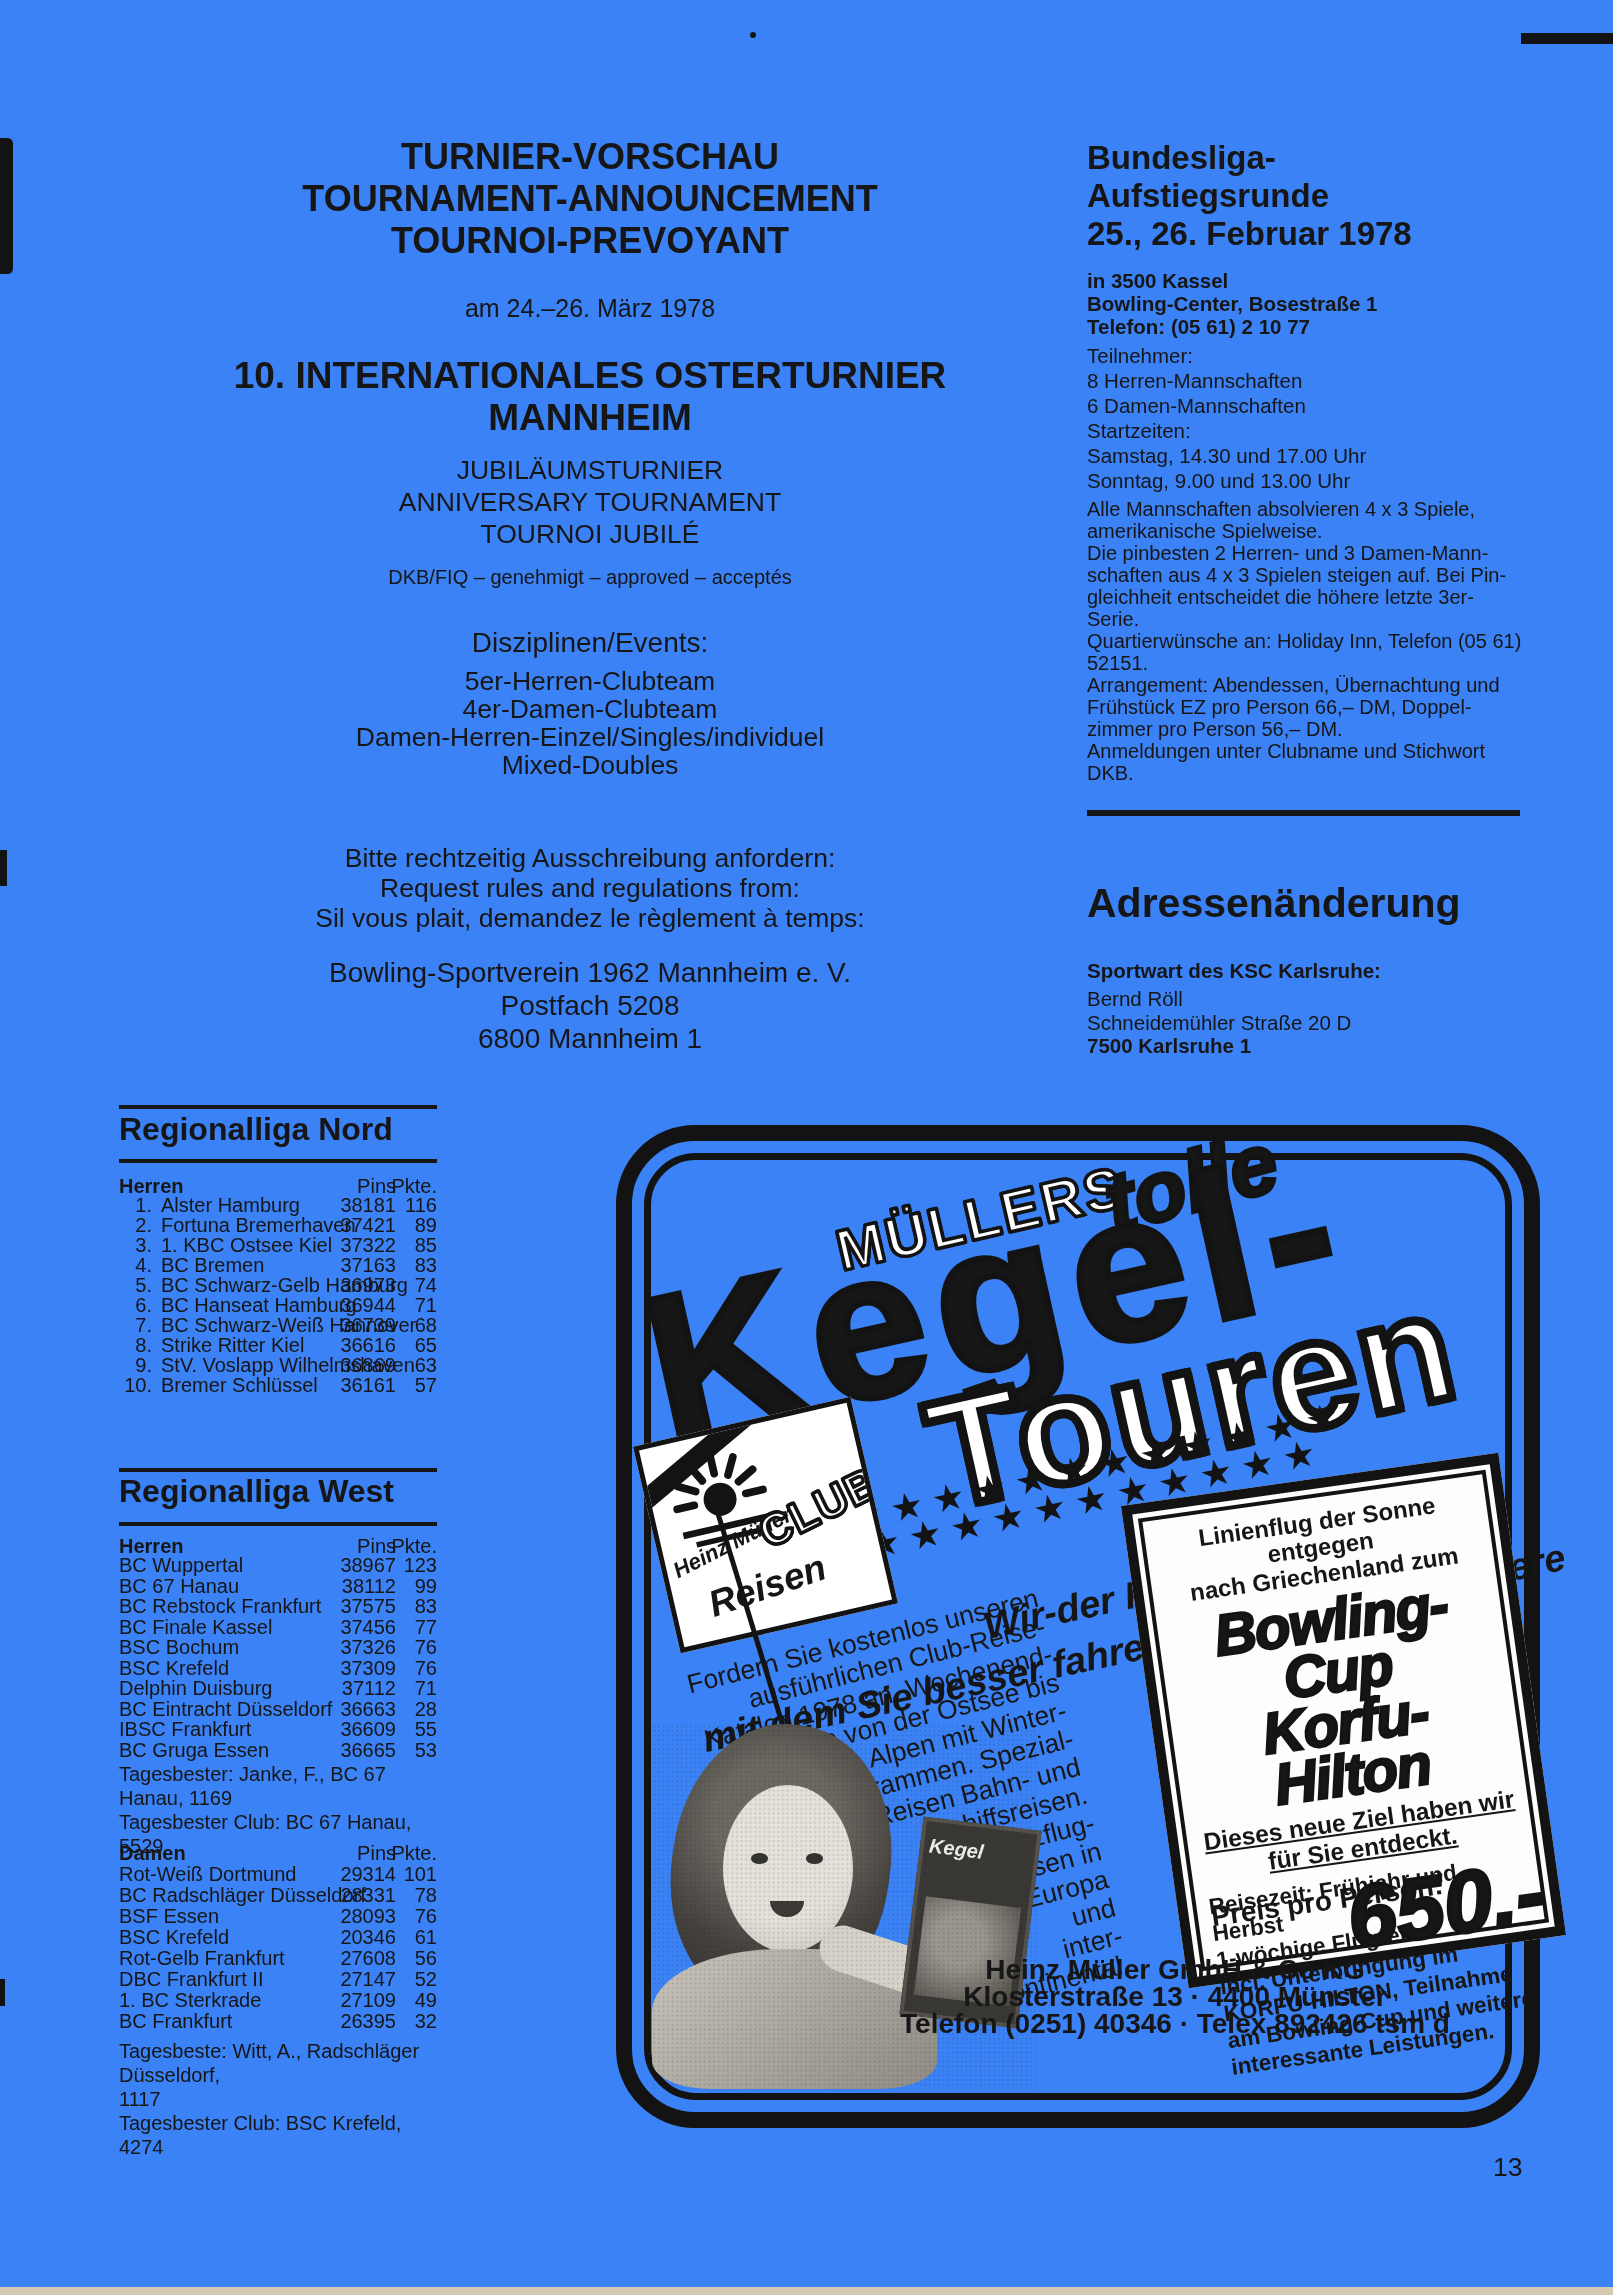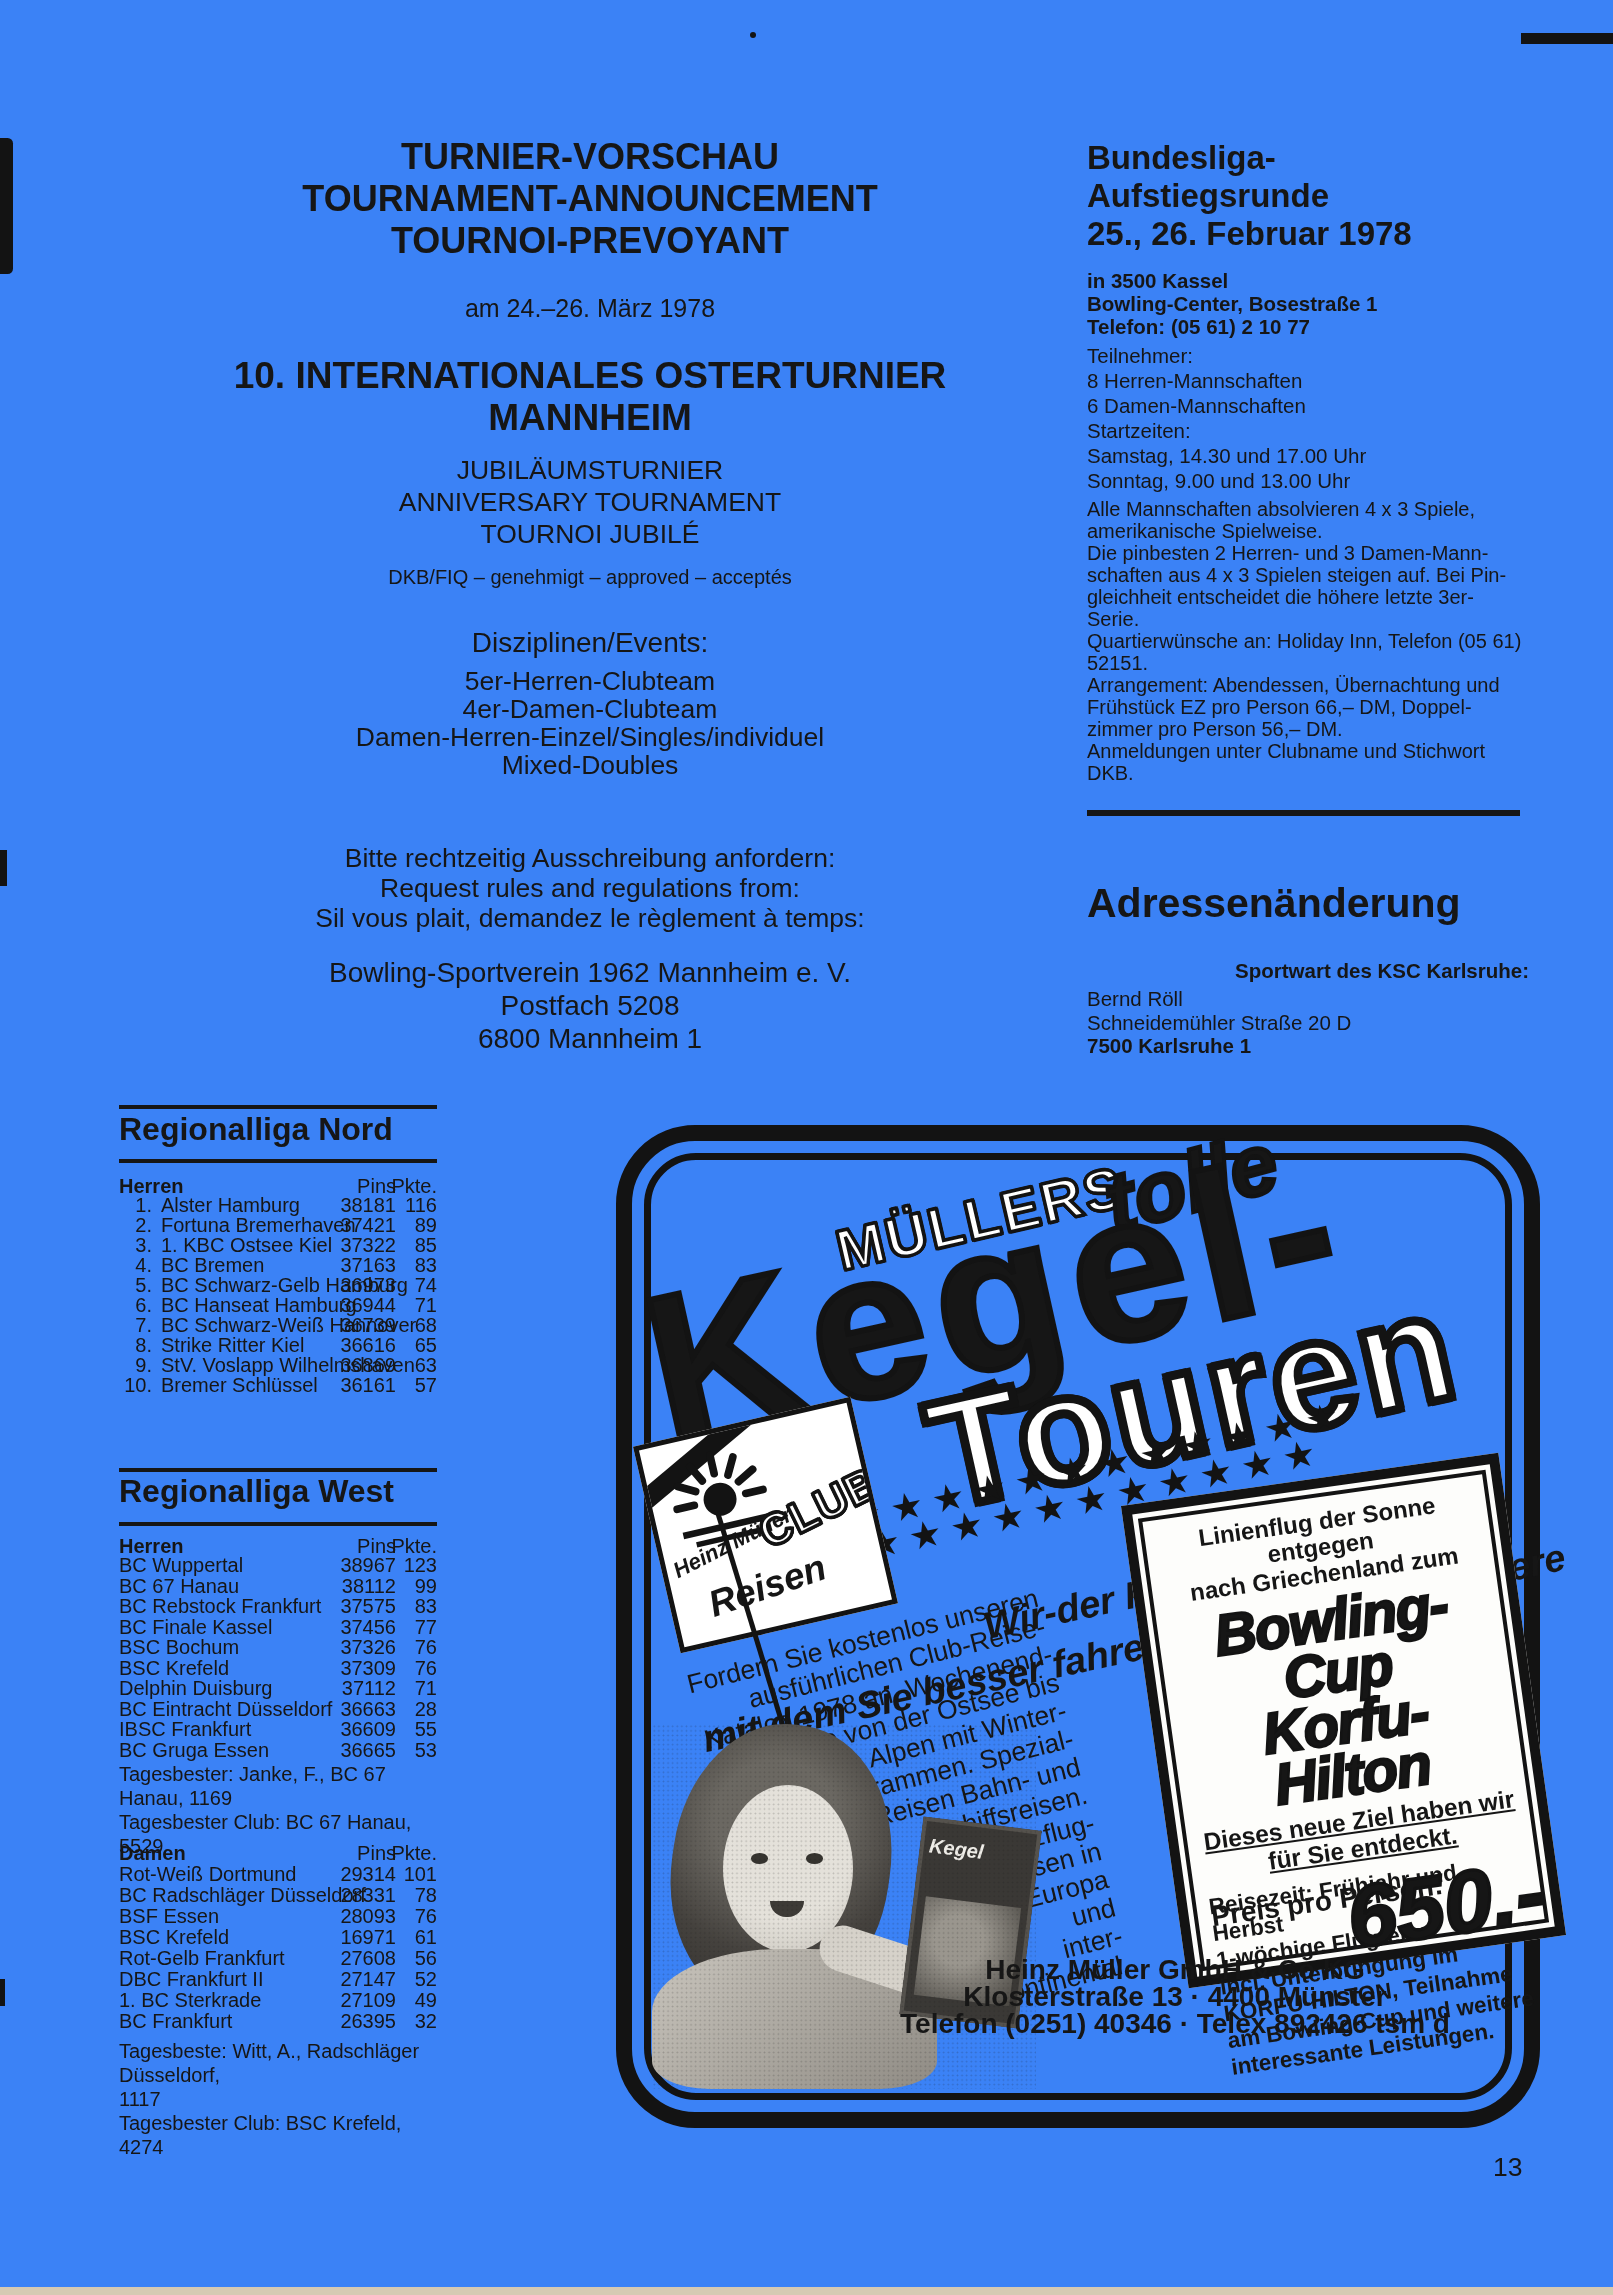--- a/index.html
+++ b/index.html
@@ -22,21 +22,21 @@
   .ann-address{top:956px;font-size:28px;line-height:33px;}
 
   
   .rc{left:1087px;width:442px;}
   .bl-title{top:139px;font-size:33px;line-height:38px;font-weight:bold;}
   .bl-venue{top:269px;font-size:20.5px;line-height:23px;font-weight:bold;}
   .bl-info{top:343px;font-size:20.5px;line-height:25px;}
   .bl-body{top:498px;font-size:20px;line-height:22px;}
   .bl-rule{top:810px;width:433px;height:6px;background:#161616;}
   .adr-title{top:880px;font-size:41px;font-weight:bold;}
-  .adr-role{top:959px;font-size:20.5px;font-weight:bold;text-align:right;}
+  .adr-role{top:959px;font-size:20.5px;font-weight:bold;}
   .adr-lines{top:987px;font-size:20.5px;line-height:24px;}
   .adr-city{top:1034px;font-size:20.5px;font-weight:bold;}
 
   
   .tbl{left:119px;width:318px;font-size:20px;}
   .rule{position:absolute;left:0;width:318px;height:4px;background:#161616;}
   .tbl h2{position:absolute;margin:0;font-size:32px;line-height:34px;font-weight:bold;white-space:nowrap;}
   .thead{position:absolute;width:100%;height:22.5px;}
   .h-group{position:absolute;left:0;font-weight:bold;}
   .h-pins{position:absolute;right:41px;width:99px;text-align:right;}
@@ -344,21 +344,21 @@
           <span class="cell c-pins">28331</span>
           <span class="cell c-pkte">78</span>
         </div>
         <div class="trow">
           <span class="cell c-club">BSF Essen</span>
           <span class="cell c-pins">28093</span>
           <span class="cell c-pkte">76</span>
         </div>
         <div class="trow">
           <span class="cell c-club">BSC Krefeld</span>
-          <span class="cell c-pins">16971</span>
+          <span class="cell c-pins">20346</span>
           <span class="cell c-pkte">61</span>
         </div>
         <div class="trow">
           <span class="cell c-club">Rot-Gelb Frankfurt</span>
           <span class="cell c-pins">27608</span>
           <span class="cell c-pkte">56</span>
         </div>
         <div class="trow">
           <span class="cell c-club">DBC Frankfurt II</span>
           <span class="cell c-pins">27147</span>

